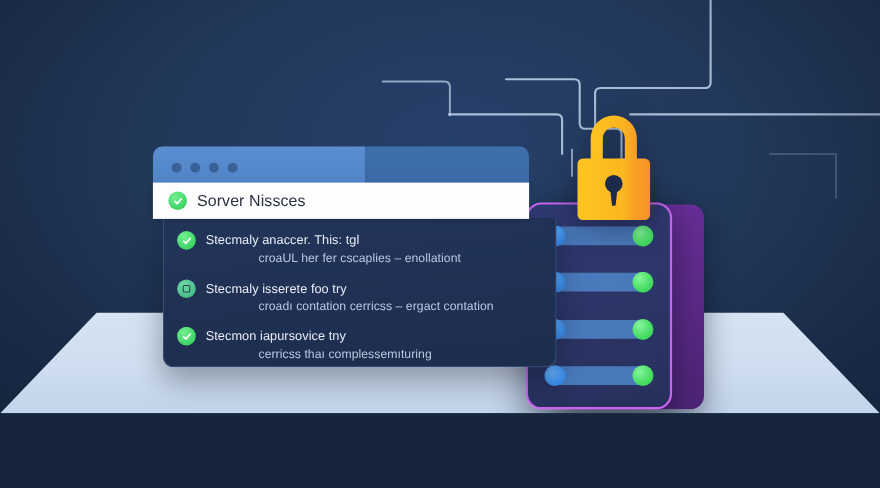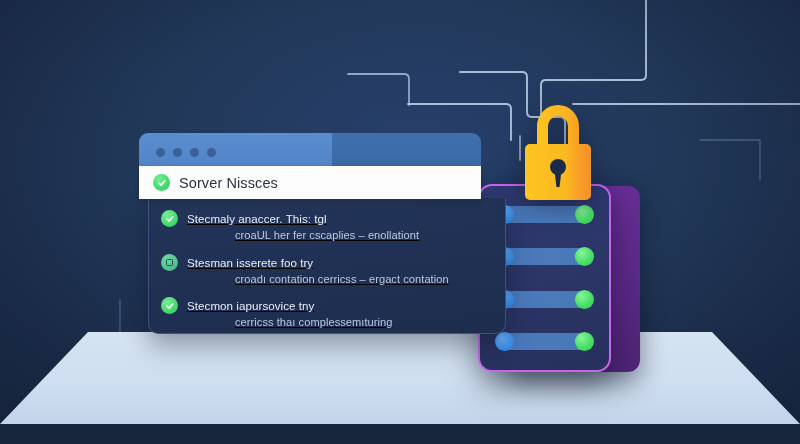--- a/index.html
+++ b/index.html
@@ -3,21 +3,21 @@
 <meta charset="utf-8">
 <style>
   html, body {
     margin: 0;
     padding: 0;
     background: #16243c;
   }
   #scene {
     position: relative;
     width: 800px;
-    height: 424px;
+    height: 376px;
     overflow: hidden;
     background: #1e3054;
     font-family: "Liberation Sans", sans-serif;
   }
 
   
   .bg-base {
     position: absolute;
     inset: 0;
     background:
@@ -183,21 +183,20 @@
     border-radius: 0 0 10px 10px;
     box-sizing: border-box;
     padding: 11px 14px 10px 12px;
     z-index: 3;
     box-shadow: 0 12px 26px rgba(8,14,30,0.35);
   }
   .item {
     display: flex;
     align-items: flex-start;
     margin-bottom: 9px;
-    text-decoration: underline;
   }
   .item:last-child { margin-bottom: 0; }
   .item-text {
     margin-left: 9px;
     flex: 1;
     min-width: 0;
   }
   .item-primary {
     font-size: 11.6px;
     color: #e9eef8;
@@ -321,21 +320,21 @@
         <span class="item-primary">Stecmaly anaccer. This: tgl</span>
         <span class="item-secondary" style="display:block">croaUL her fer cscaplies – enollationt</span>
       </span>
     </div>
 
     <div class="item">
       <span class="badge square">
         <span class="sq-glyph"></span>
       </span>
       <span class="item-text">
-        <span class="item-primary">Stesman isserete foo try</span>
+        <span class="item-primary">Stecmaly isserete foo try</span>
         <span class="item-secondary" style="display:block">croadı contation cerricss – ergact contation</span>
       </span>
     </div>
 
     <div class="item">
       <span class="badge check">
         <svg width="10" height="10" viewBox="0 0 12 12">
           <path d="M2.4 6.2 L4.8 8.6 L9.4 3.4" fill="none" stroke="#ffffff" stroke-width="1.9" stroke-linecap="round" stroke-linejoin="round"></path>
         </svg>
       </span>

